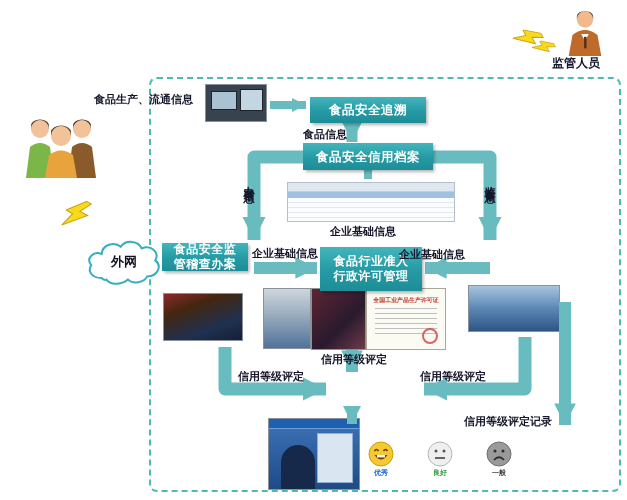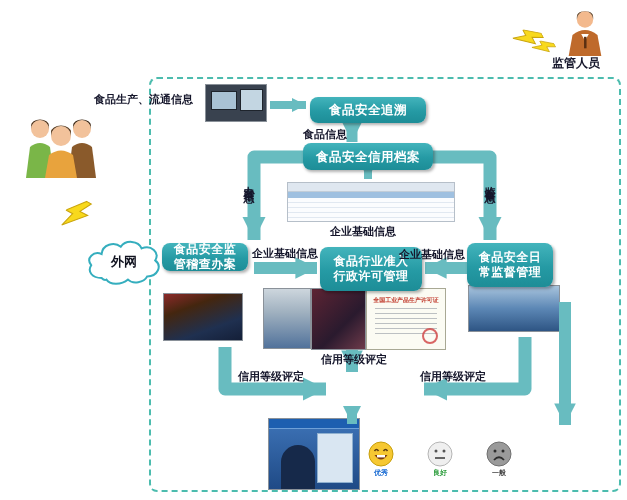--- a/index.html
+++ b/index.html
@@ -5,21 +5,21 @@
   html,body{margin:0;padding:0;background:#fff;}
   .canvas{position:relative;width:627px;height:500px;background:#fff;overflow:hidden;
           font-family:"DejaVu Sans",sans-serif;}
 
   
   .boundary{position:absolute;left:149px;top:77px;width:468px;height:411px;
             border:2px dashed #4cbcae;border-radius:8px;z-index:0;}
 
   
   .node{position:absolute;z-index:30;background:linear-gradient(180deg,#43b4bc 0%,#259aa4 55%,#1d8d97 100%);
-        color:#fff;font-weight:bold;border-radius:8px;display:flex;flex-direction:column;
+        color:#fff;font-weight:bold;border-radius:0;display:flex;flex-direction:column;
         align-items:center;justify-content:center;text-align:center;font-size:12.5px;line-height:1.22;
         box-shadow:1.5px 2px 3px rgba(0,0,0,.3);letter-spacing:.5px;}
   .nl{display:block;}
 
   
   .label{position:absolute;z-index:40;font-weight:bold;color:#15162b;font-size:11px;white-space:nowrap;}
   .vlabel{writing-mode:vertical-rl;text-orientation:upright;letter-spacing:2px;}
 
   
   .photo{position:absolute;z-index:10;border:1px solid #8a9199;box-sizing:border-box;overflow:hidden;}
@@ -122,35 +122,32 @@
     <span class="nl">食品安全信用档案</span>
   </div>
   <div class="node" style="left:162px;top:243px;width:86px;height:28px;font-size:12px;">
     <span class="nl">食品安全监</span>
     <span class="nl">管稽查办案</span>
   </div>
   <div class="node" style="left:320px;top:247px;width:102px;height:44px;font-size:12px;">
     <span class="nl">食品行业准入</span>
     <span class="nl">行政许可管理</span>
   </div>
-  <div class="node" style="left:467px;top:243px;width:86px;height:44px;font-size:12px;">
-    <span class="nl">食品安全日</span>
-    <span class="nl">常监督管理</span>
-  </div>
 
   <div class="label" style="left:94px;top:92px;">食品生产、流通信息</div>
   <div class="label" style="left:303px;top:127px;">食品信息</div>
   <div class="label" style="left:330px;top:224px;">企业基础信息</div>
   <div class="label vlabel" style="left:240px;top:177px;">办案信息</div>
   <div class="label vlabel" style="left:481px;top:177px;">监管信息</div>
   <div class="label" style="left:252px;top:246px;">企业基础信息</div>
   <div class="label" style="left:399px;top:247px;">企业基础信息</div>
   <div class="label" style="left:321px;top:352px;">信用等级评定</div>
   <div class="label" style="left:238px;top:369px;">信用等级评定</div>
   <div class="label" style="left:420px;top:369px;">信用等级评定</div>
+  <div class="label" style="left:464px;top:414px;">信用等级评定记录</div>
 
 
   <div class="cloud" style="left:84px;top:233px;width:80px;height:58px;">
     <svg width="80" height="58" viewBox="0 0 100 64">
       <path d="M22 52 C10 52 4 44 9 36 C2 27 12 18 22 22 C23 10 38 6 46 13 C52 4 68 5 72 15 C84 10 95 20 89 30 C98 37 92 50 79 50 C75 58 61 60 55 54 C47 61 32 61 28 54 C26 55 24 54 22 52 Z" fill="#ffffff" stroke="#35aebe" stroke-width="2.5"></path>
     </svg>
     <span class="cloud-text">外网</span>
   </div>
 
   <div class="bolt" style="left:516px;top:24px;transform:rotate(62deg);">

